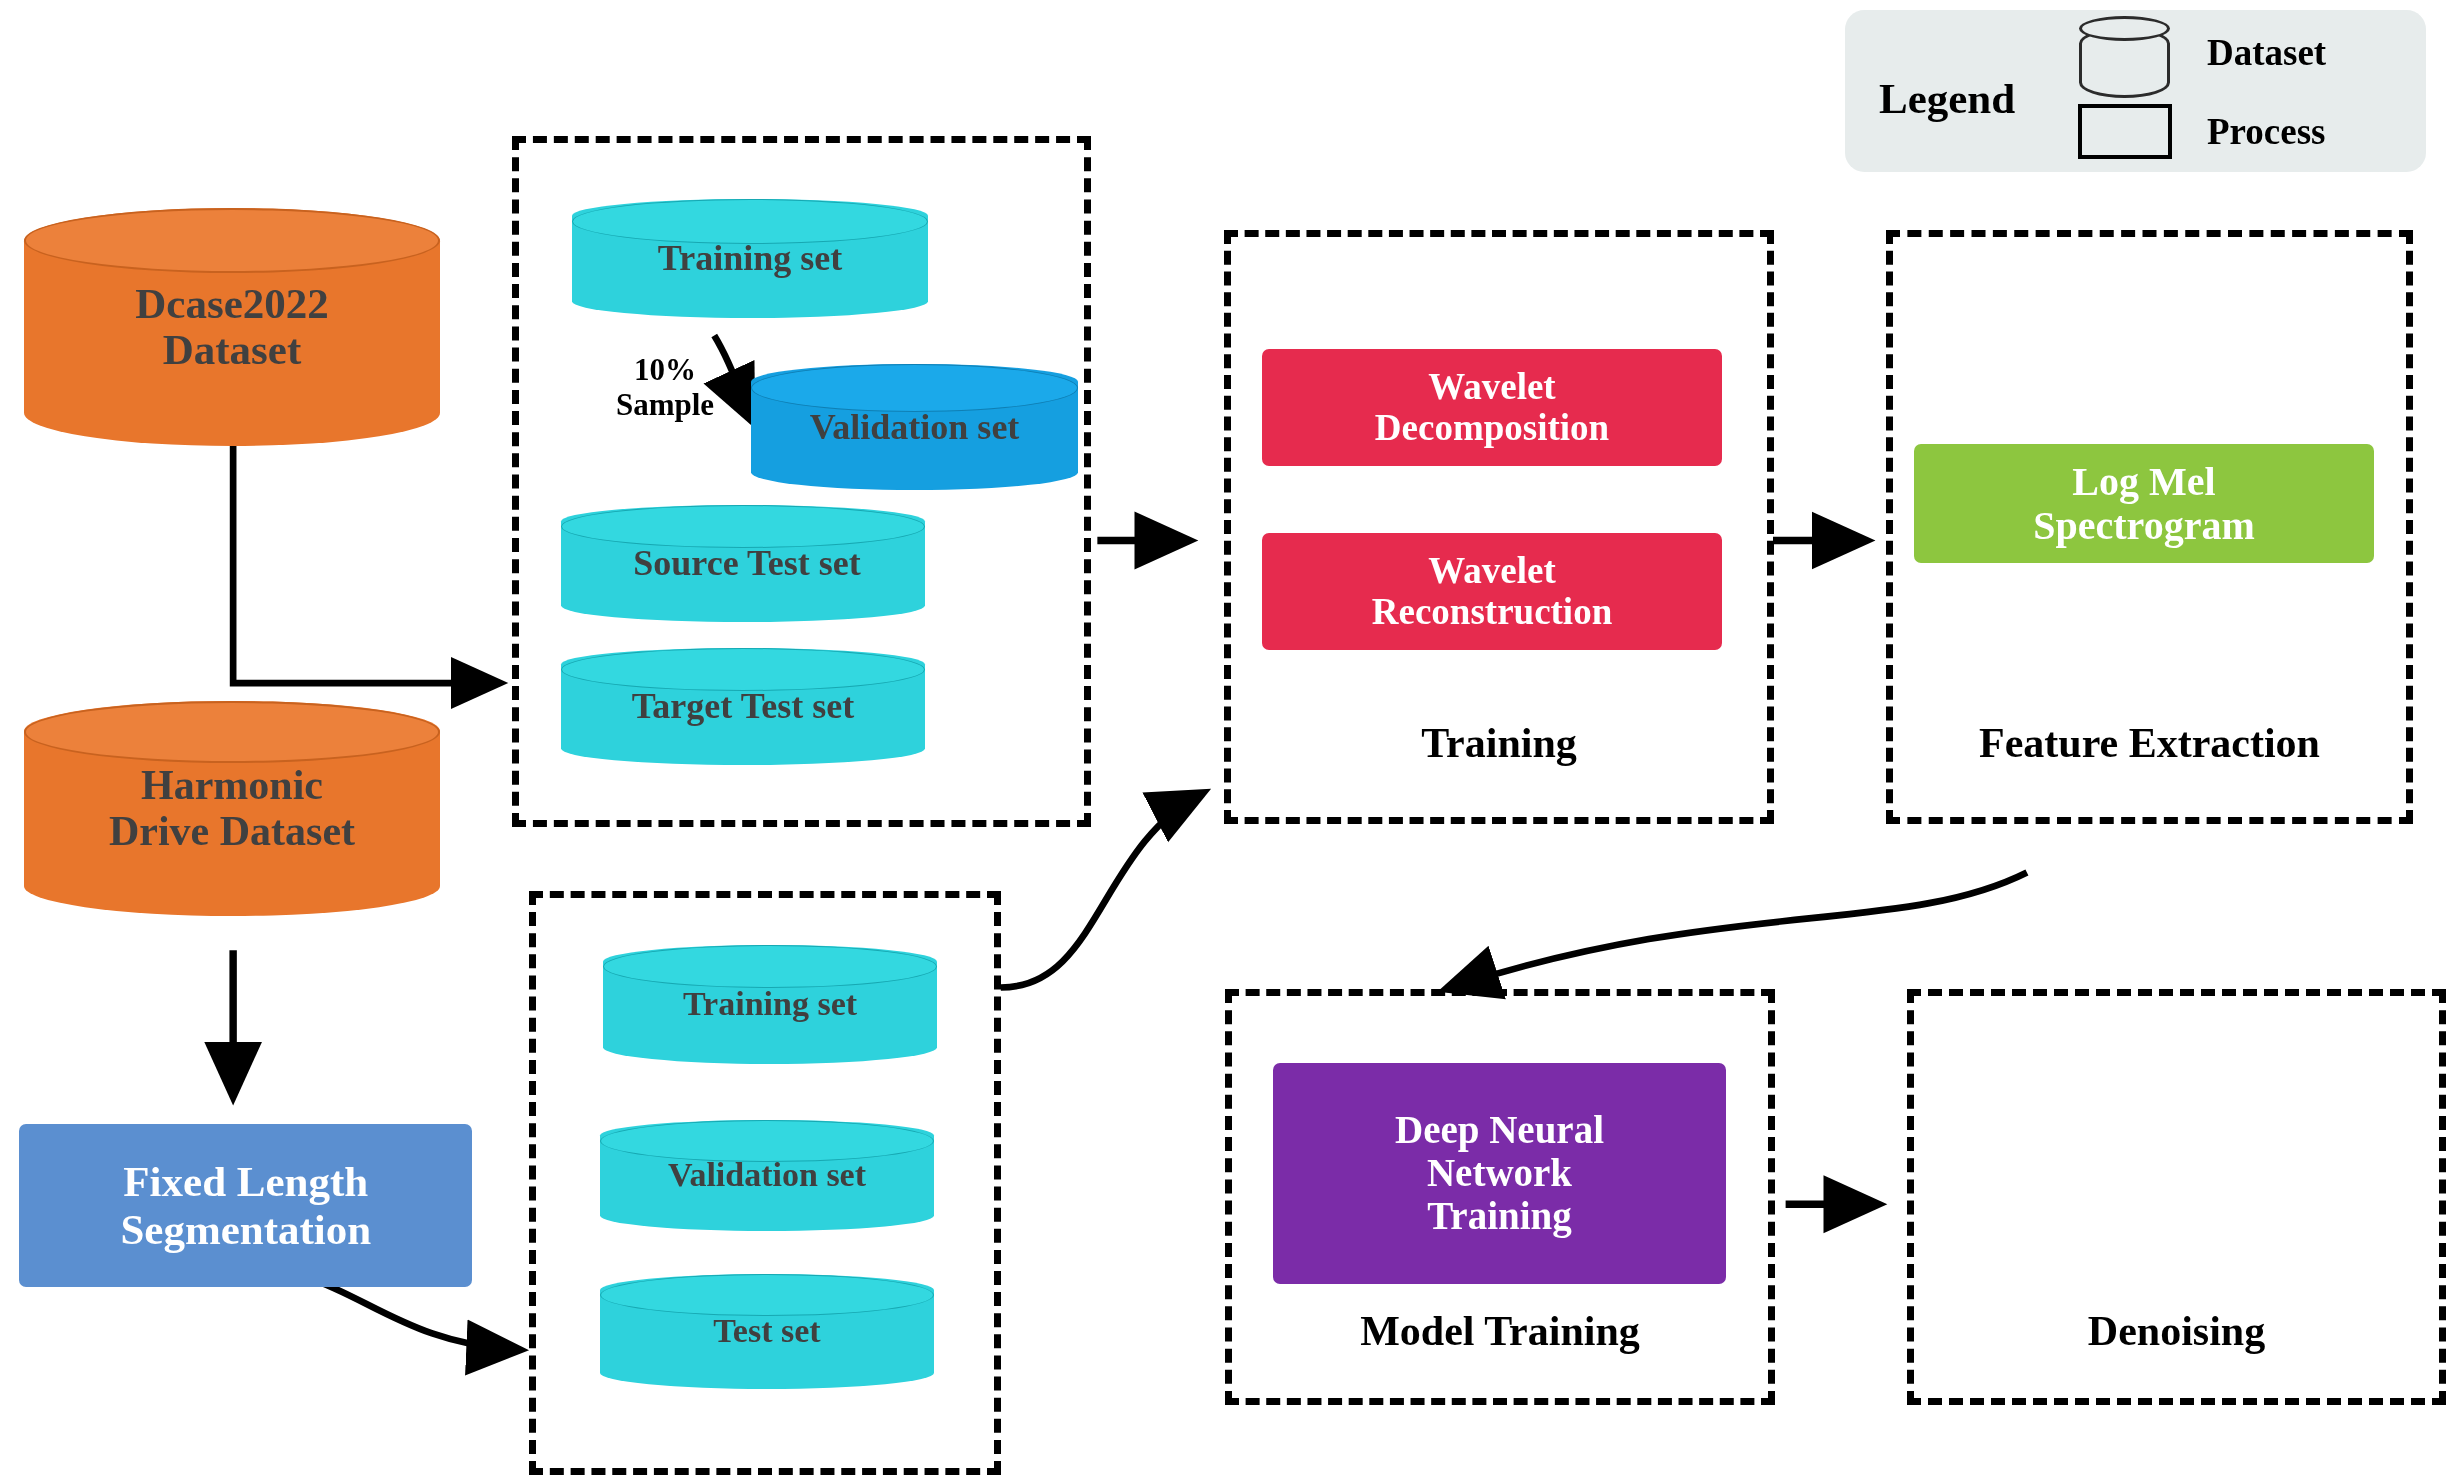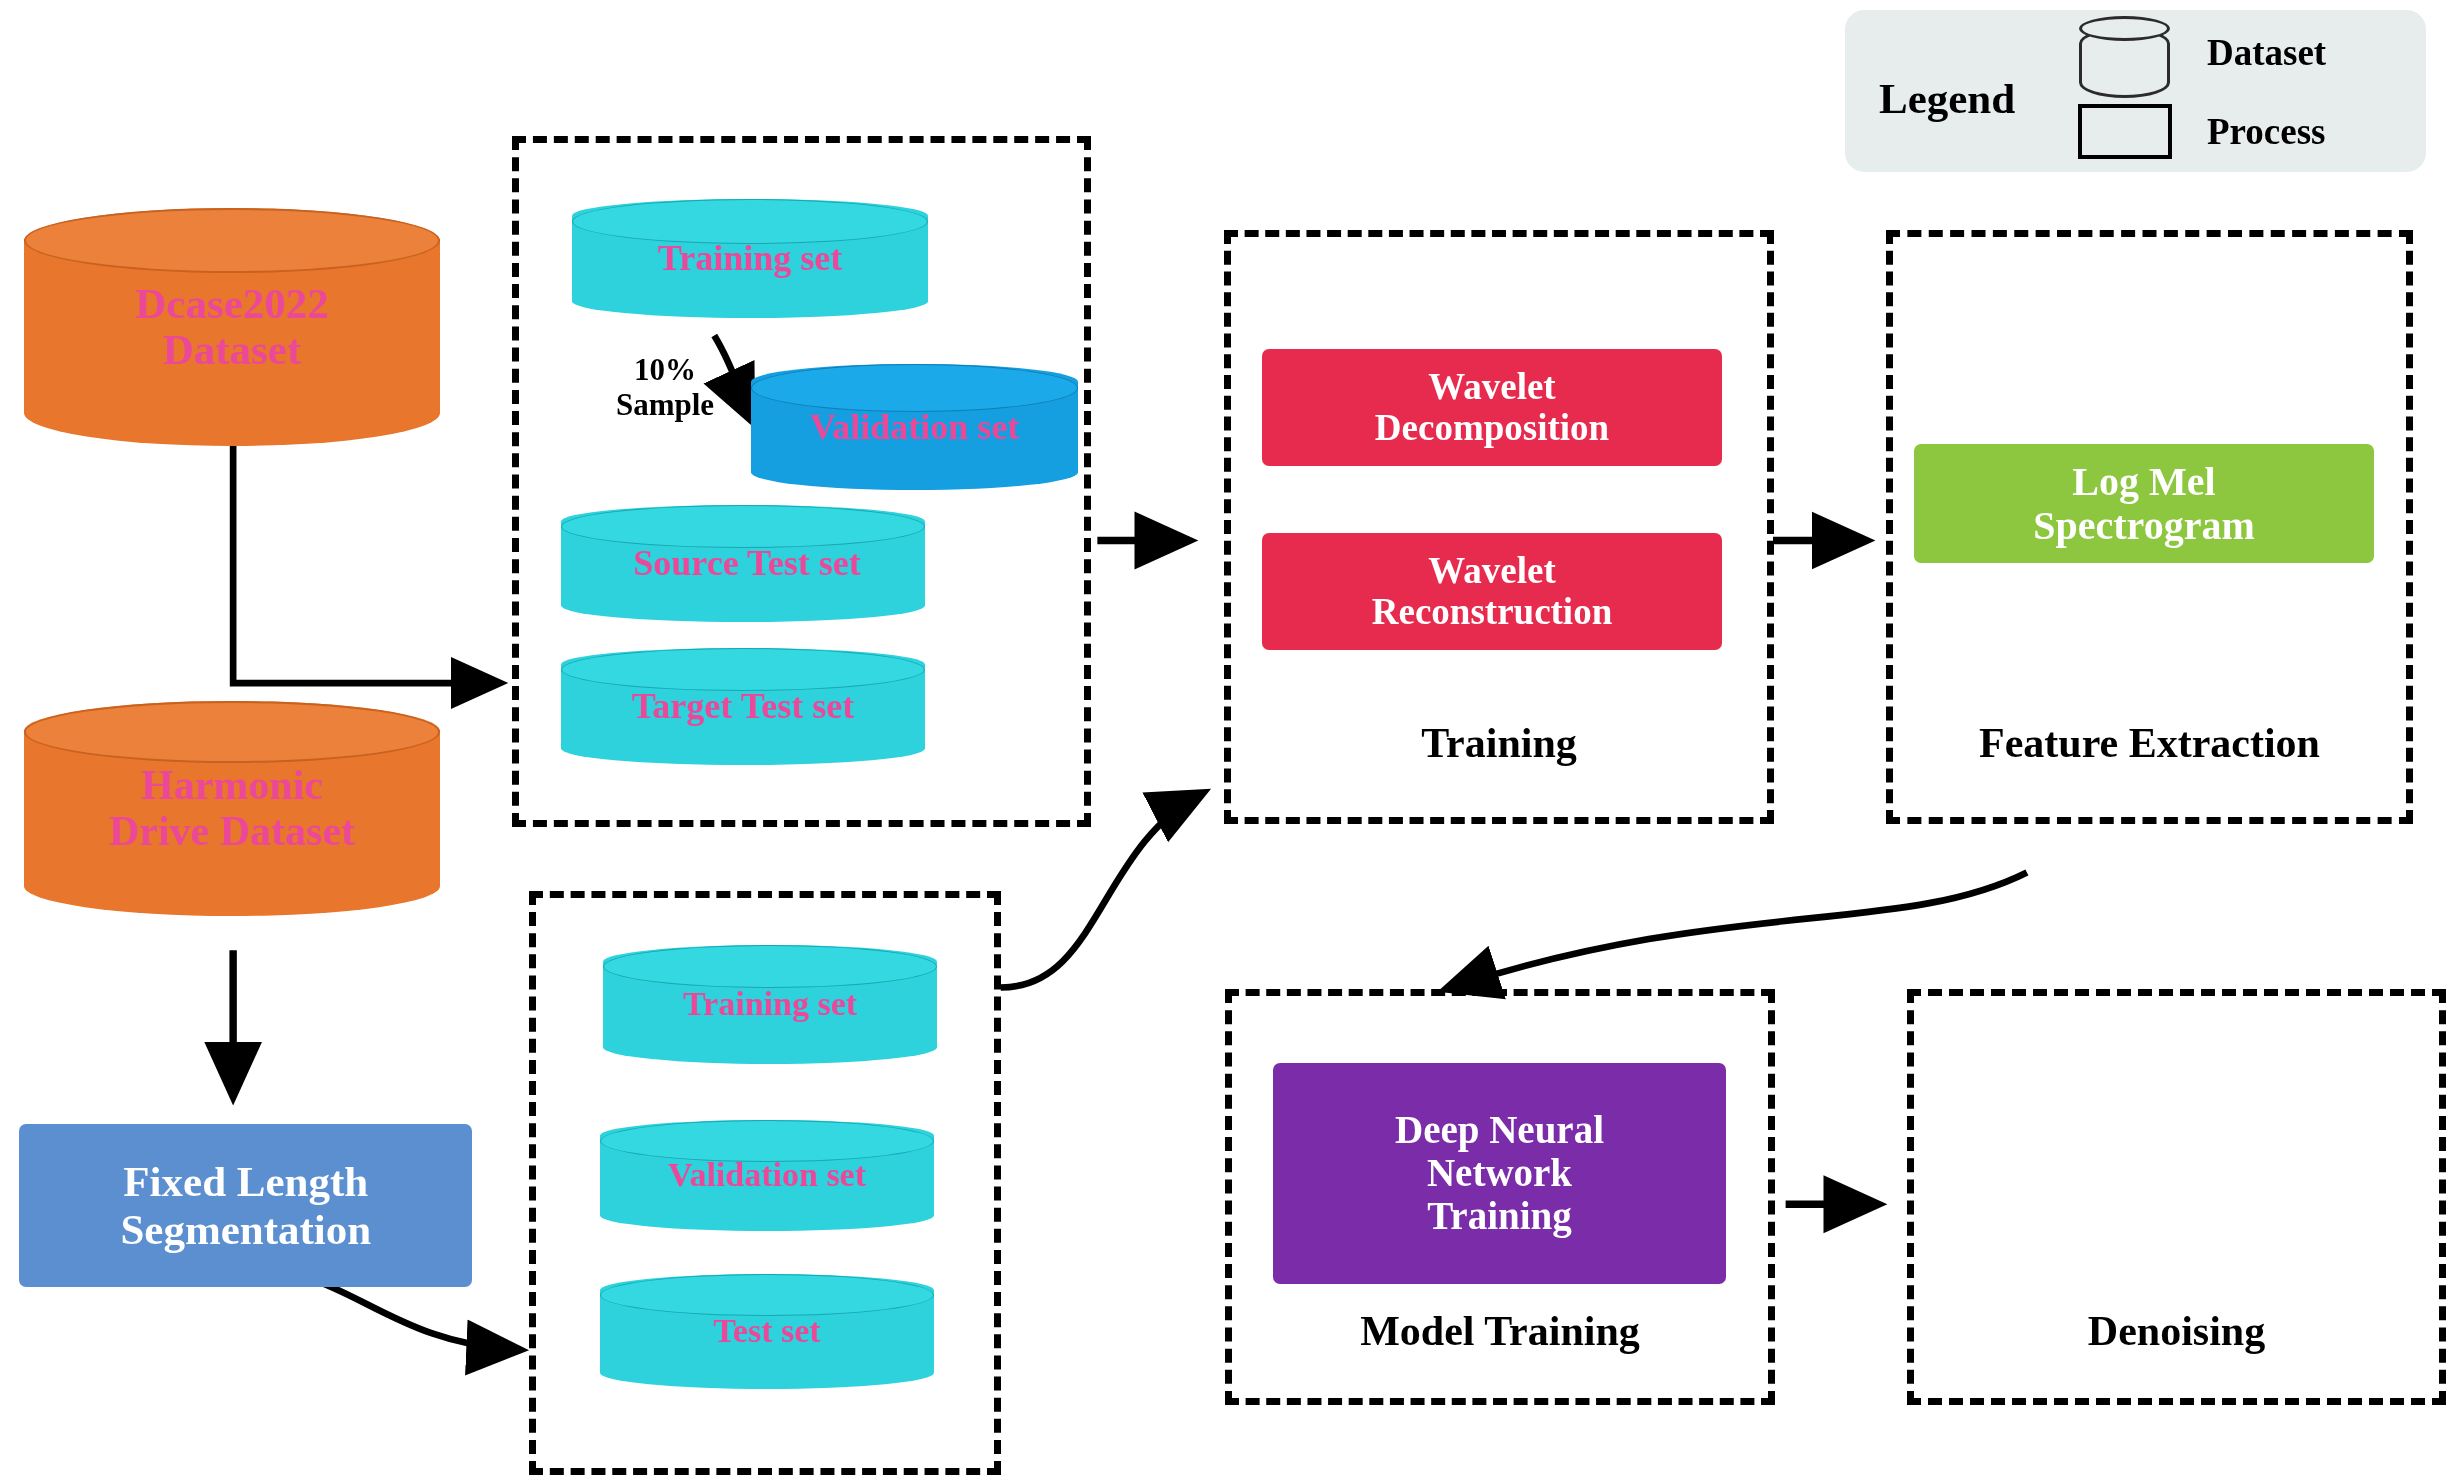--- a/index.html
+++ b/index.html
@@ -25,21 +25,21 @@
     text-align:center;
     white-space:nowrap;
     font-family:"Liberation Serif", serif;
   }
 
   
   .cyl{
     position:absolute;
     display:flex;align-items:center;justify-content:center;
     text-align:center;
-    color:#ec4899;font-weight:bold;
+    color:#404040;font-weight:bold;
     font-family:"Liberation Serif", serif;
     box-sizing:border-box;
   }
   .cyl .body{
     position:absolute;left:0;top:0;width:100%;height:100%;
     border-radius:50% / 14%;
   }
   .cyl .top{
     position:absolute;left:0;top:0;width:100%;
     border-radius:50%;

